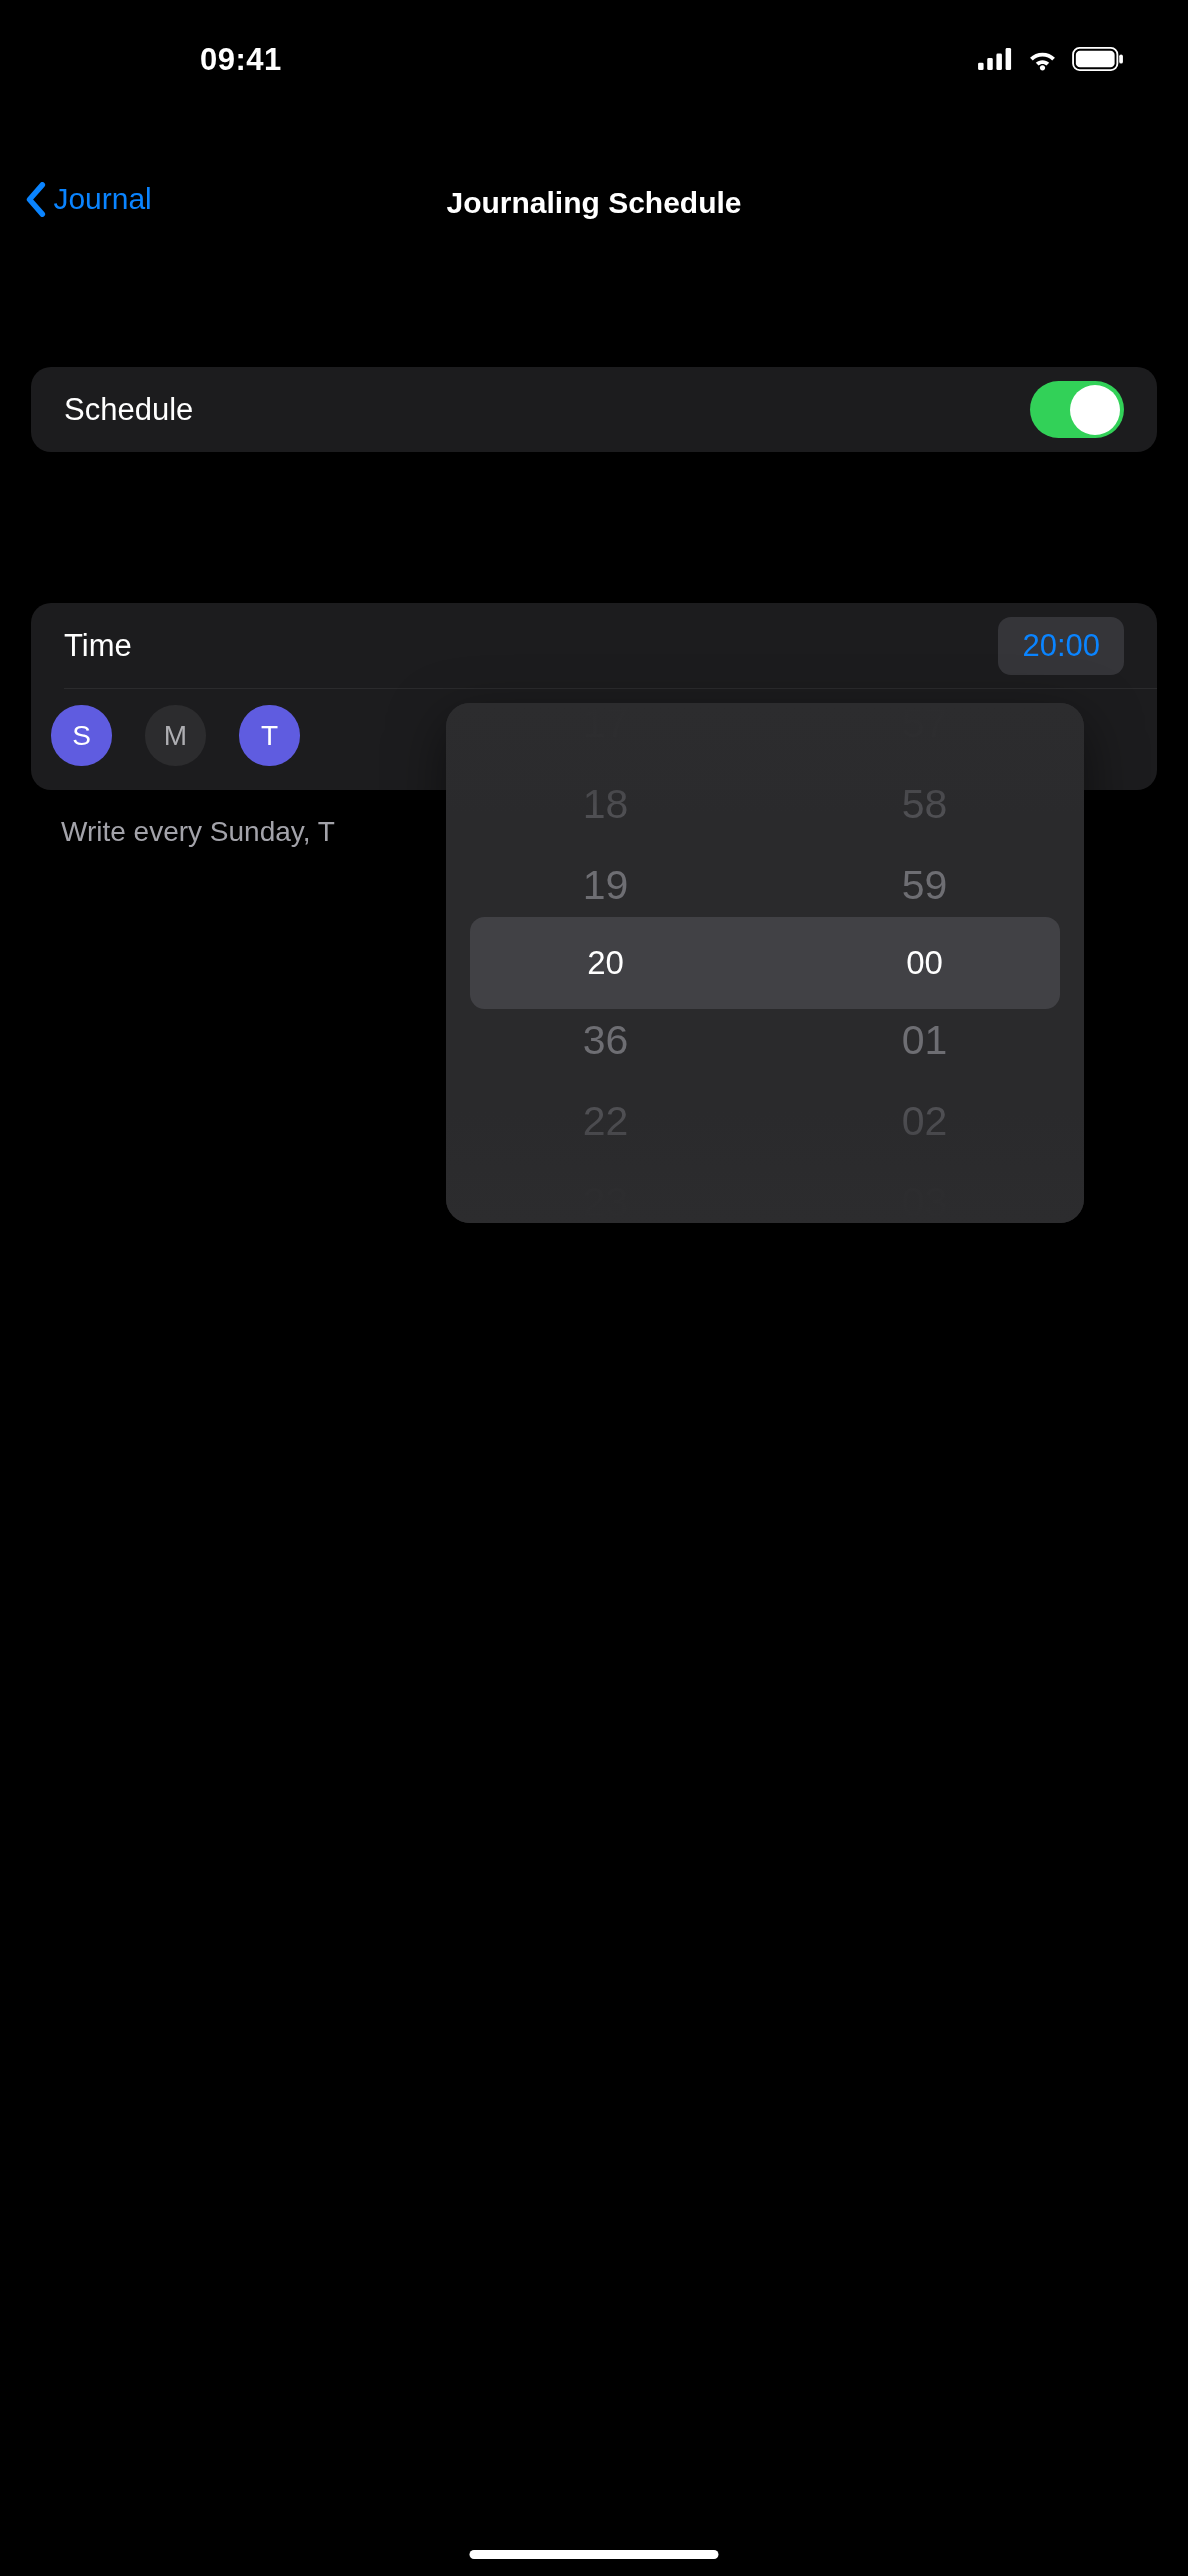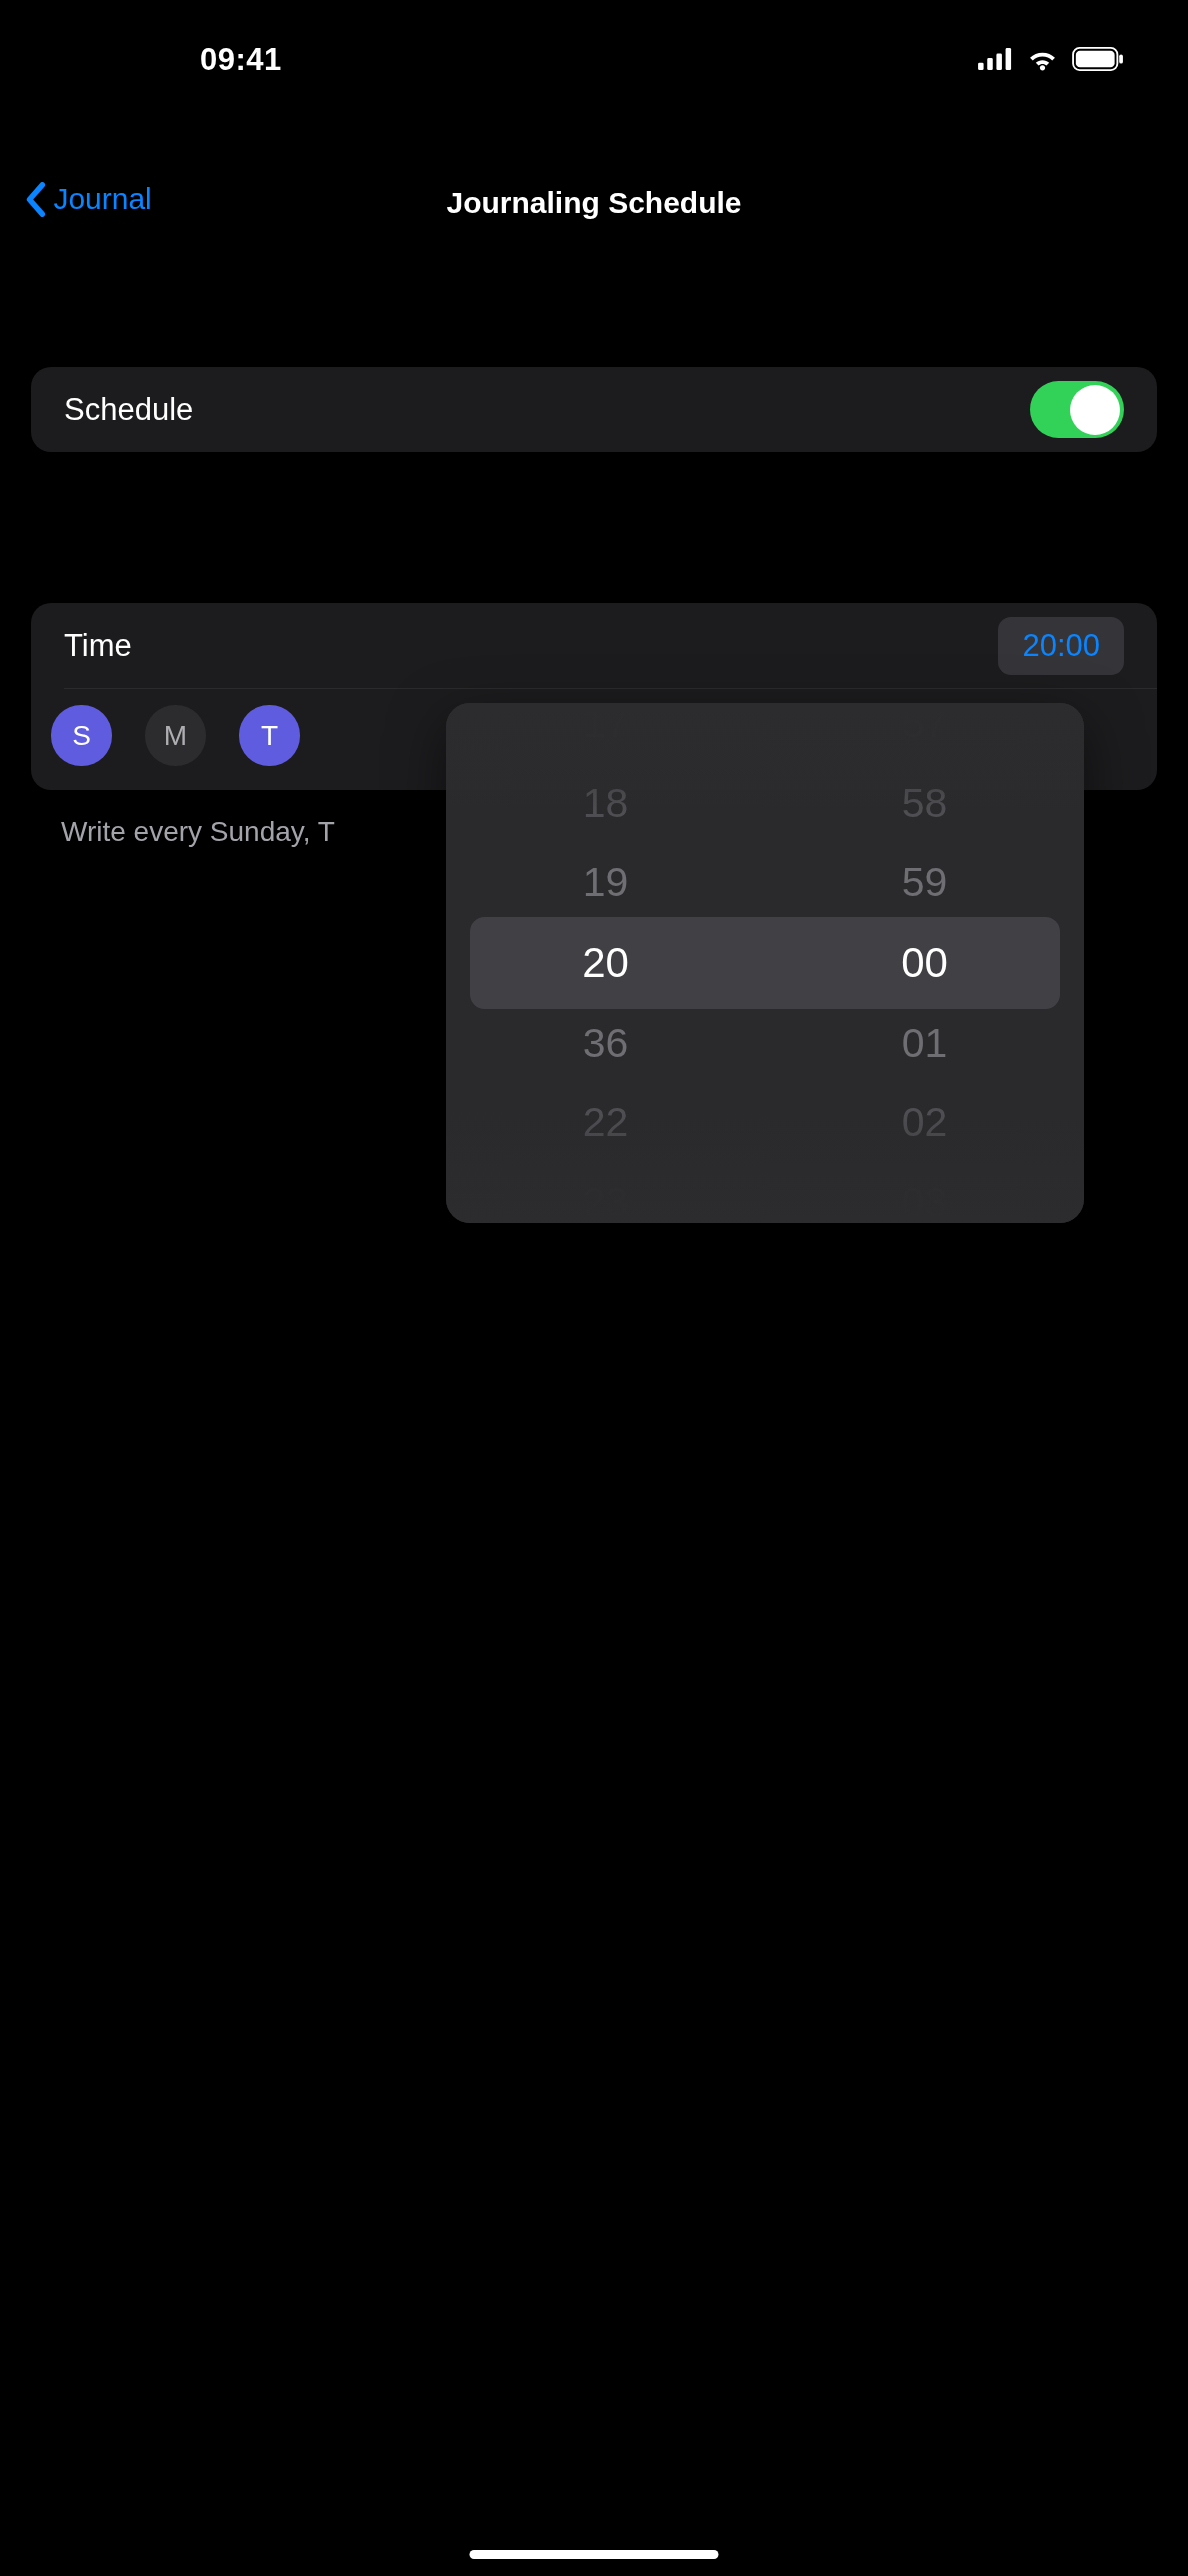--- a/index.html
+++ b/index.html
@@ -63,21 +63,21 @@
     box-shadow:0 18.4px 55px rgba(0,0,0,0.5);}
   .wheels{position:absolute;inset:0;display:flex;}
   .wheel{flex:1;position:relative;}
   .wheel .vals{position:absolute;inset:0;display:flex;flex-direction:column;align-items:center;
     justify-content:space-between;gap:37px;font-variant-numeric:tabular-nums;}
   .popover .sel{position:absolute;left:24px;right:24px;top:calc(50% - 46px);height:92px;
     background:rgba(120,120,128,0.3);border-radius:14.7px;}
   .wv{font-size:41px;line-height:1;color:#6e6e73;}
   .wv.dim1{opacity:0.55;}
   .wv.dim3{opacity:0.06;}
-  .wv.cur{color:#fff;font-size:42px;}
+  .wv.cur{color:#fff;font-size:33px;}
   .pop-fade-top{position:absolute;left:0;right:0;top:0;height:111px;
     background:linear-gradient(to bottom,rgba(44,44,46,1),rgba(44,44,46,0));}
   .pop-fade-bot{position:absolute;left:0;right:0;bottom:0;height:111px;
     background:linear-gradient(to top,rgba(44,44,46,1),rgba(44,44,46,0));}
 
   
   .home-indicator{position:absolute;bottom:16.6px;left:50%;transform:translateX(-50%);
     width:249px;height:9.2px;border-radius:4.6px;background:#fff;}
 </style>
 </head>

